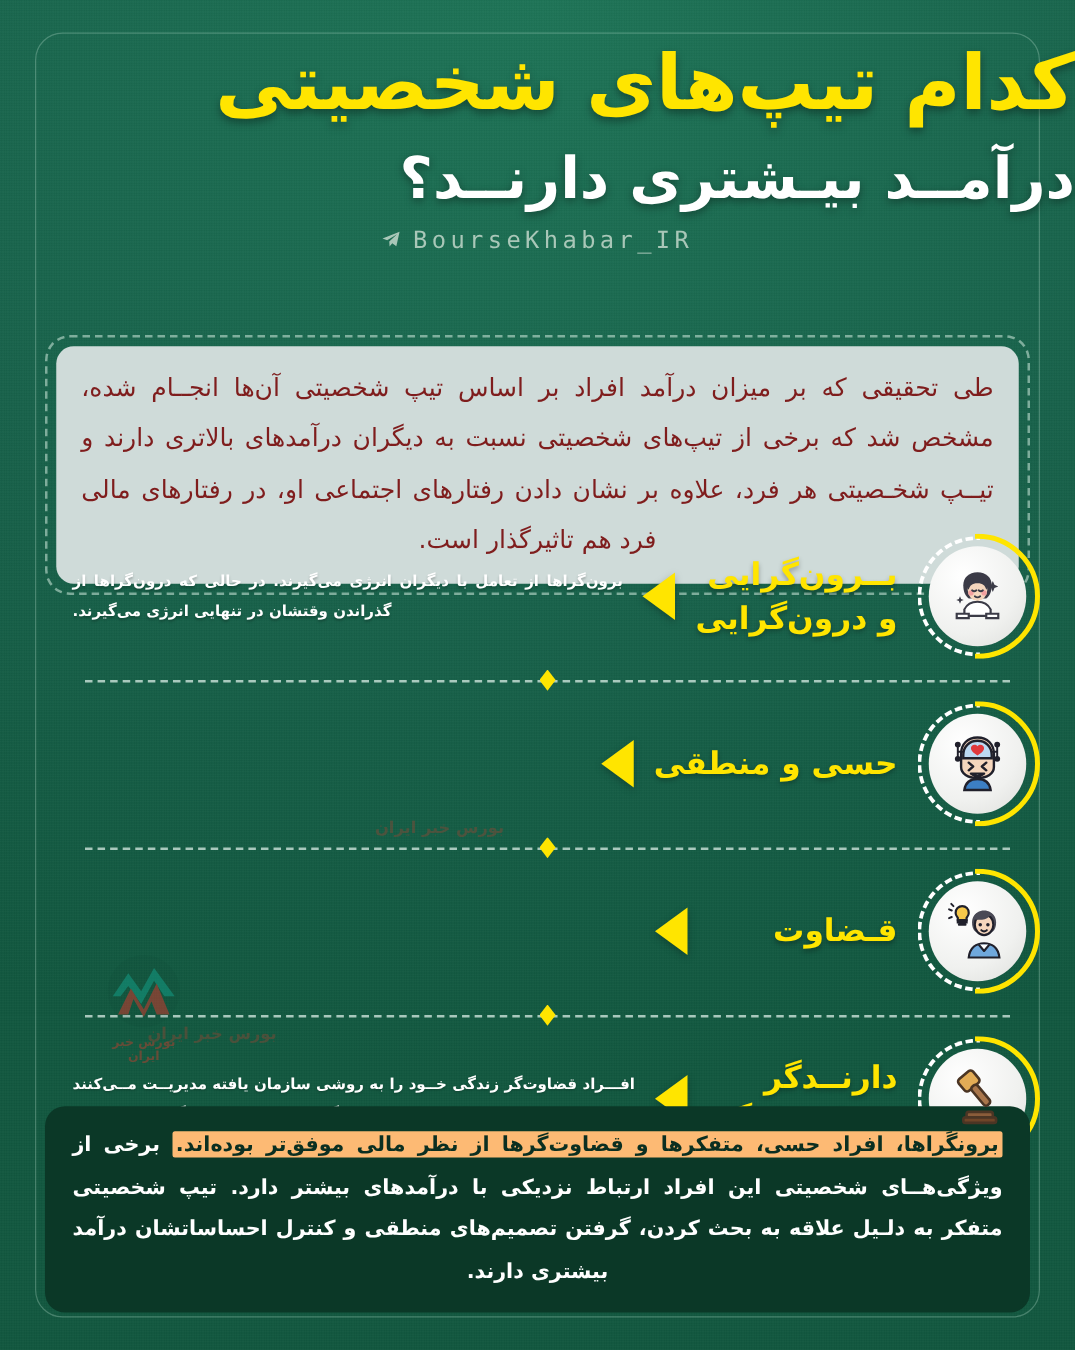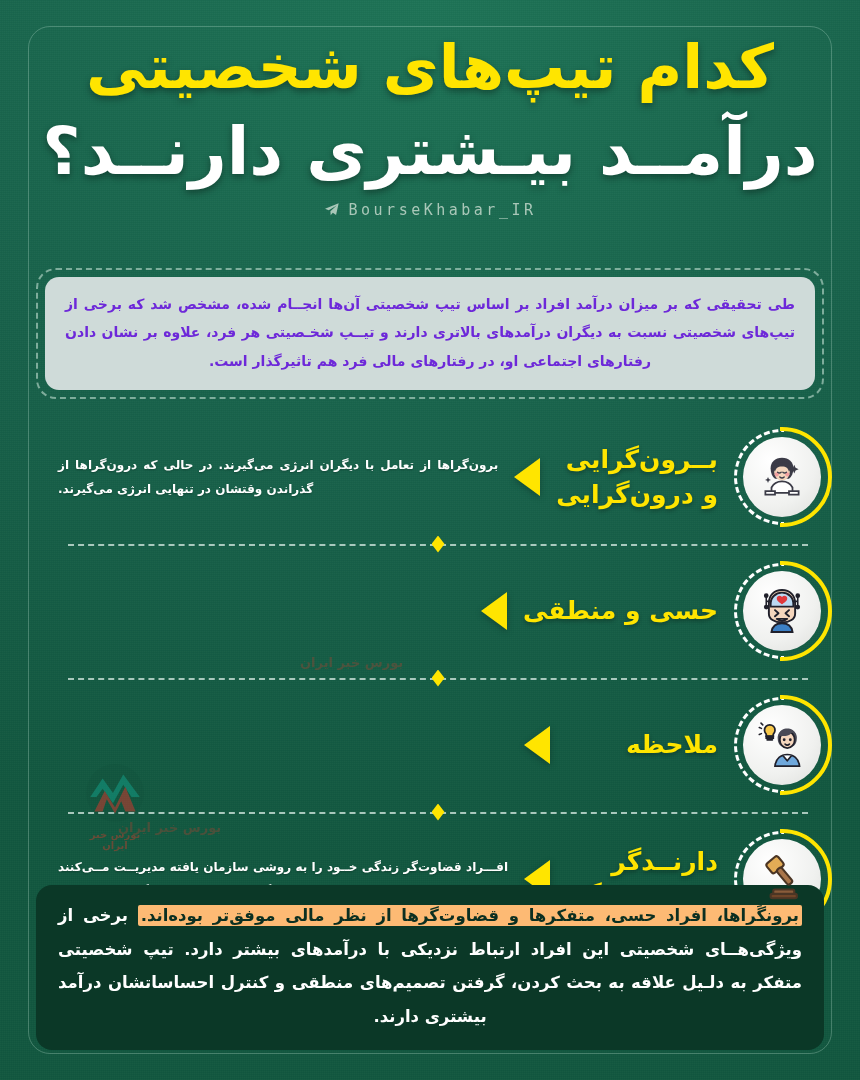--- a/index.html
+++ b/index.html
@@ -23,55 +23,55 @@
     pointer-events:none;
   }
   .frame{
     position:absolute; left:28px; top:26px; right:28px; bottom:26px;
     border:1.5px solid rgba(190,225,210,.30);
     border-radius:22px;
     pointer-events:none;
   }
 
   
-  .header{ position:absolute; left:0; right:0; top:22px; text-align:center; }
+  .header{ position:absolute; left:0; right:0; top:22px; text-align:right; }
   .title-line{
     font-weight:900;
     letter-spacing:-1px;
     line-height:1.0;
     text-shadow:0 3px 7px rgba(0,0,0,.35);
     white-space:nowrap;
   }
   .t1{ color:#FFE500; font-size:61px; padding:14px 0 2px; }
-  .t2{ color:#FFFFFF; font-size:66px; padding:20px 0 0; }
+  .t2{ color:#FFFFFF; font-size:46px; padding:20px 0 0; }
   .handle{
     margin-top:16px;
     color:#a9c7b8;
     font-family:"DejaVu Sans Mono","Liberation Mono",monospace;
-    font-size:15px;
+    font-size:19px;
     letter-spacing:3.5px;
     display:flex; align-items:center; justify-content:center; gap:9px;
     direction:ltr;
   }
   .handle svg{ width:16px; height:16px; fill:#a9c7b8; }
 
   
   .intro-wrap{
     position:absolute; left:36px; right:36px; top:268px;
     border:2px dashed rgba(210,235,222,.55);
     border-radius:20px;
     padding:7px;
   }
   .intro{
     background:#cfdbd9;
     border-radius:14px;
     padding:13px 20px 15px;
-    color:#6d28d9;
-    font-size:14px;
-    font-weight:700;
+    color:#7f1d1d;
+    font-size:20px;
+    font-weight:400;
     line-height:2.02;
     text-align:justify;
     text-align-last:center;
   }
 
   
   .rows{ position:absolute; left:16px; right:0; top:418px; }
   .row{
     display:flex; align-items:center; justify-content:flex-start;
     padding:0 30px 0 34px;
@@ -300,21 +300,21 @@
           <ellipse cx="38" cy="26" rx="8.5" ry="9.5" fill="#f5d6bd" stroke="#20202b" stroke-width="2"></ellipse>
           <path d="M28 21c1-6 6-8 10-8s9 2 10 8c-2-3-5-4-6-2-2 3-10 3-14 2z" fill="#4a4a56"></path>
           <circle cx="34.5" cy="26" r="1.6" fill="#20202b"></circle>
             <circle cx="41.5" cy="26" r="1.6" fill="#20202b"></circle>
           <path d="M35.5 31q2.5 2.2 5 0" stroke="#20202b" stroke-width="1.8" fill="none" stroke-linecap="round"></path>
           <path d="M24 56c1-9 7-13 14-13s13 4 14 13z" fill="#6fa8dc" stroke="#20202b" stroke-width="2"></path>
           <path d="M33 44l5 6 5-6" fill="#ffffff" stroke="#20202b" stroke-width="2" stroke-linejoin="round"></path>
         </svg>
       </div>
       <div class="row-label">
-        <div>ملاحظه</div>
+        <div>قـضاوت</div>
       </div>
       <div class="arrow"></div>
     </div>
 
     <div class="divider">
       <div class="line"></div>
       <div class="dot"></div>
     </div>
 
     <div class="row">

